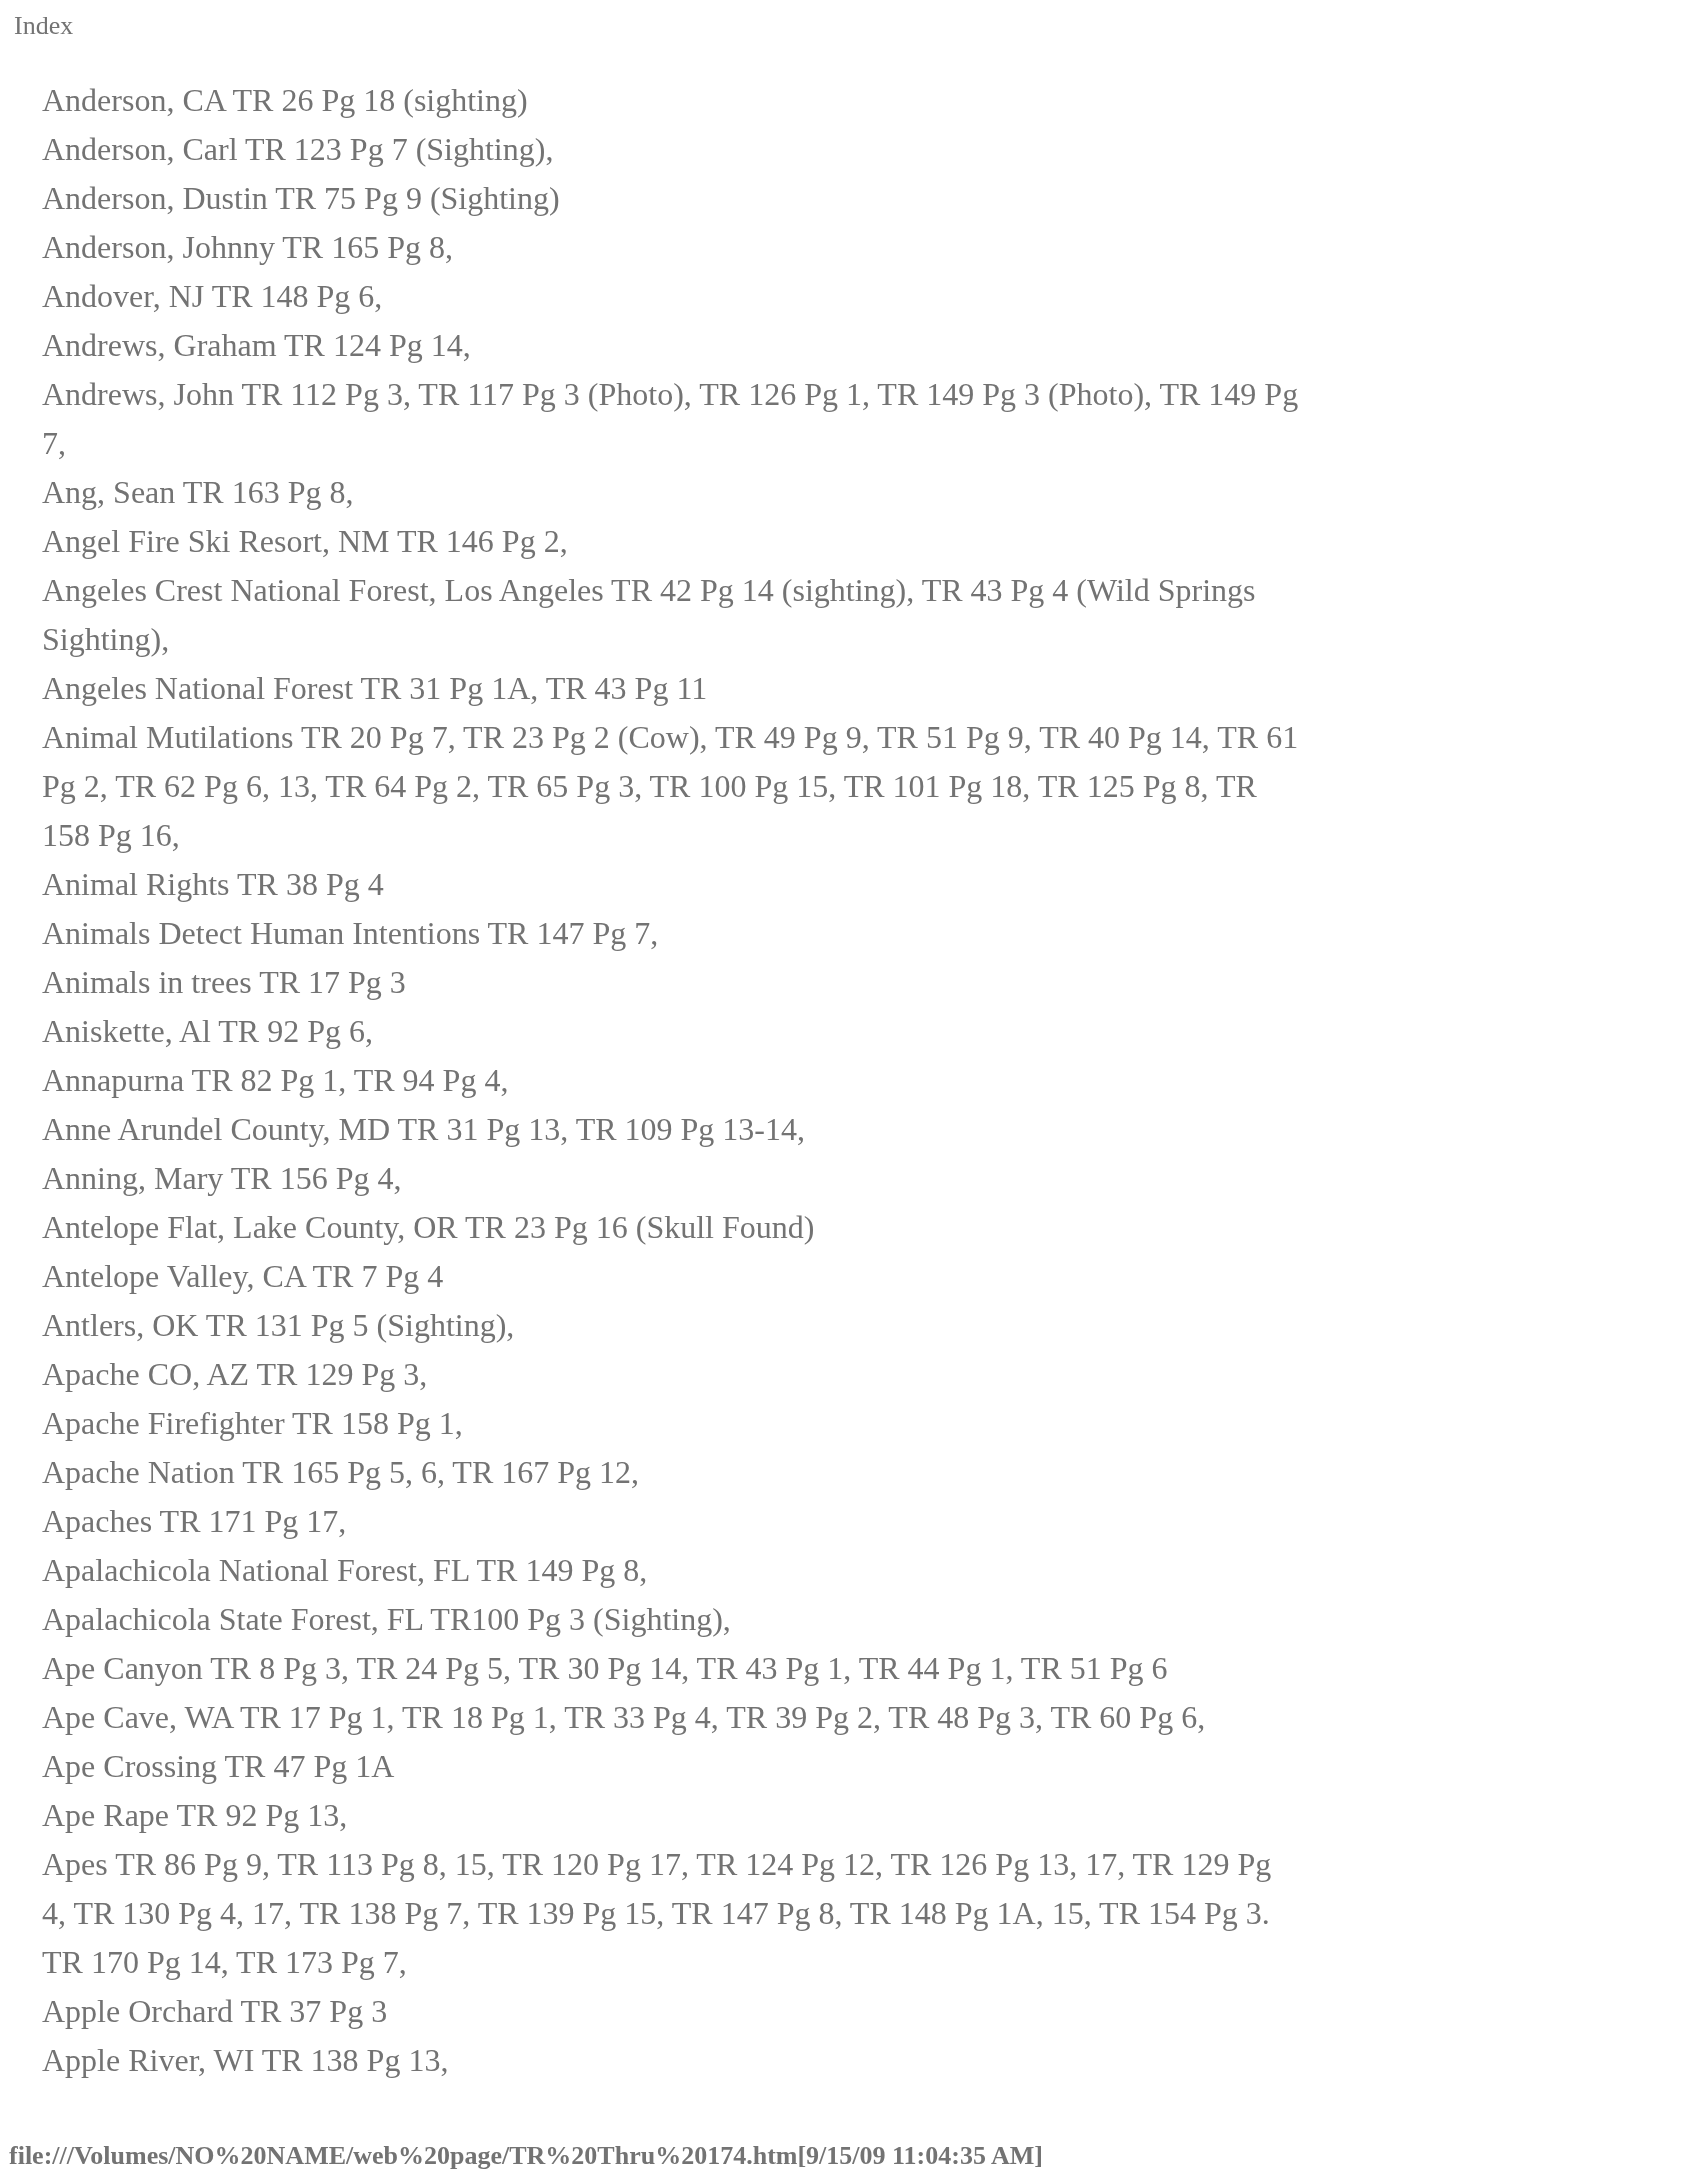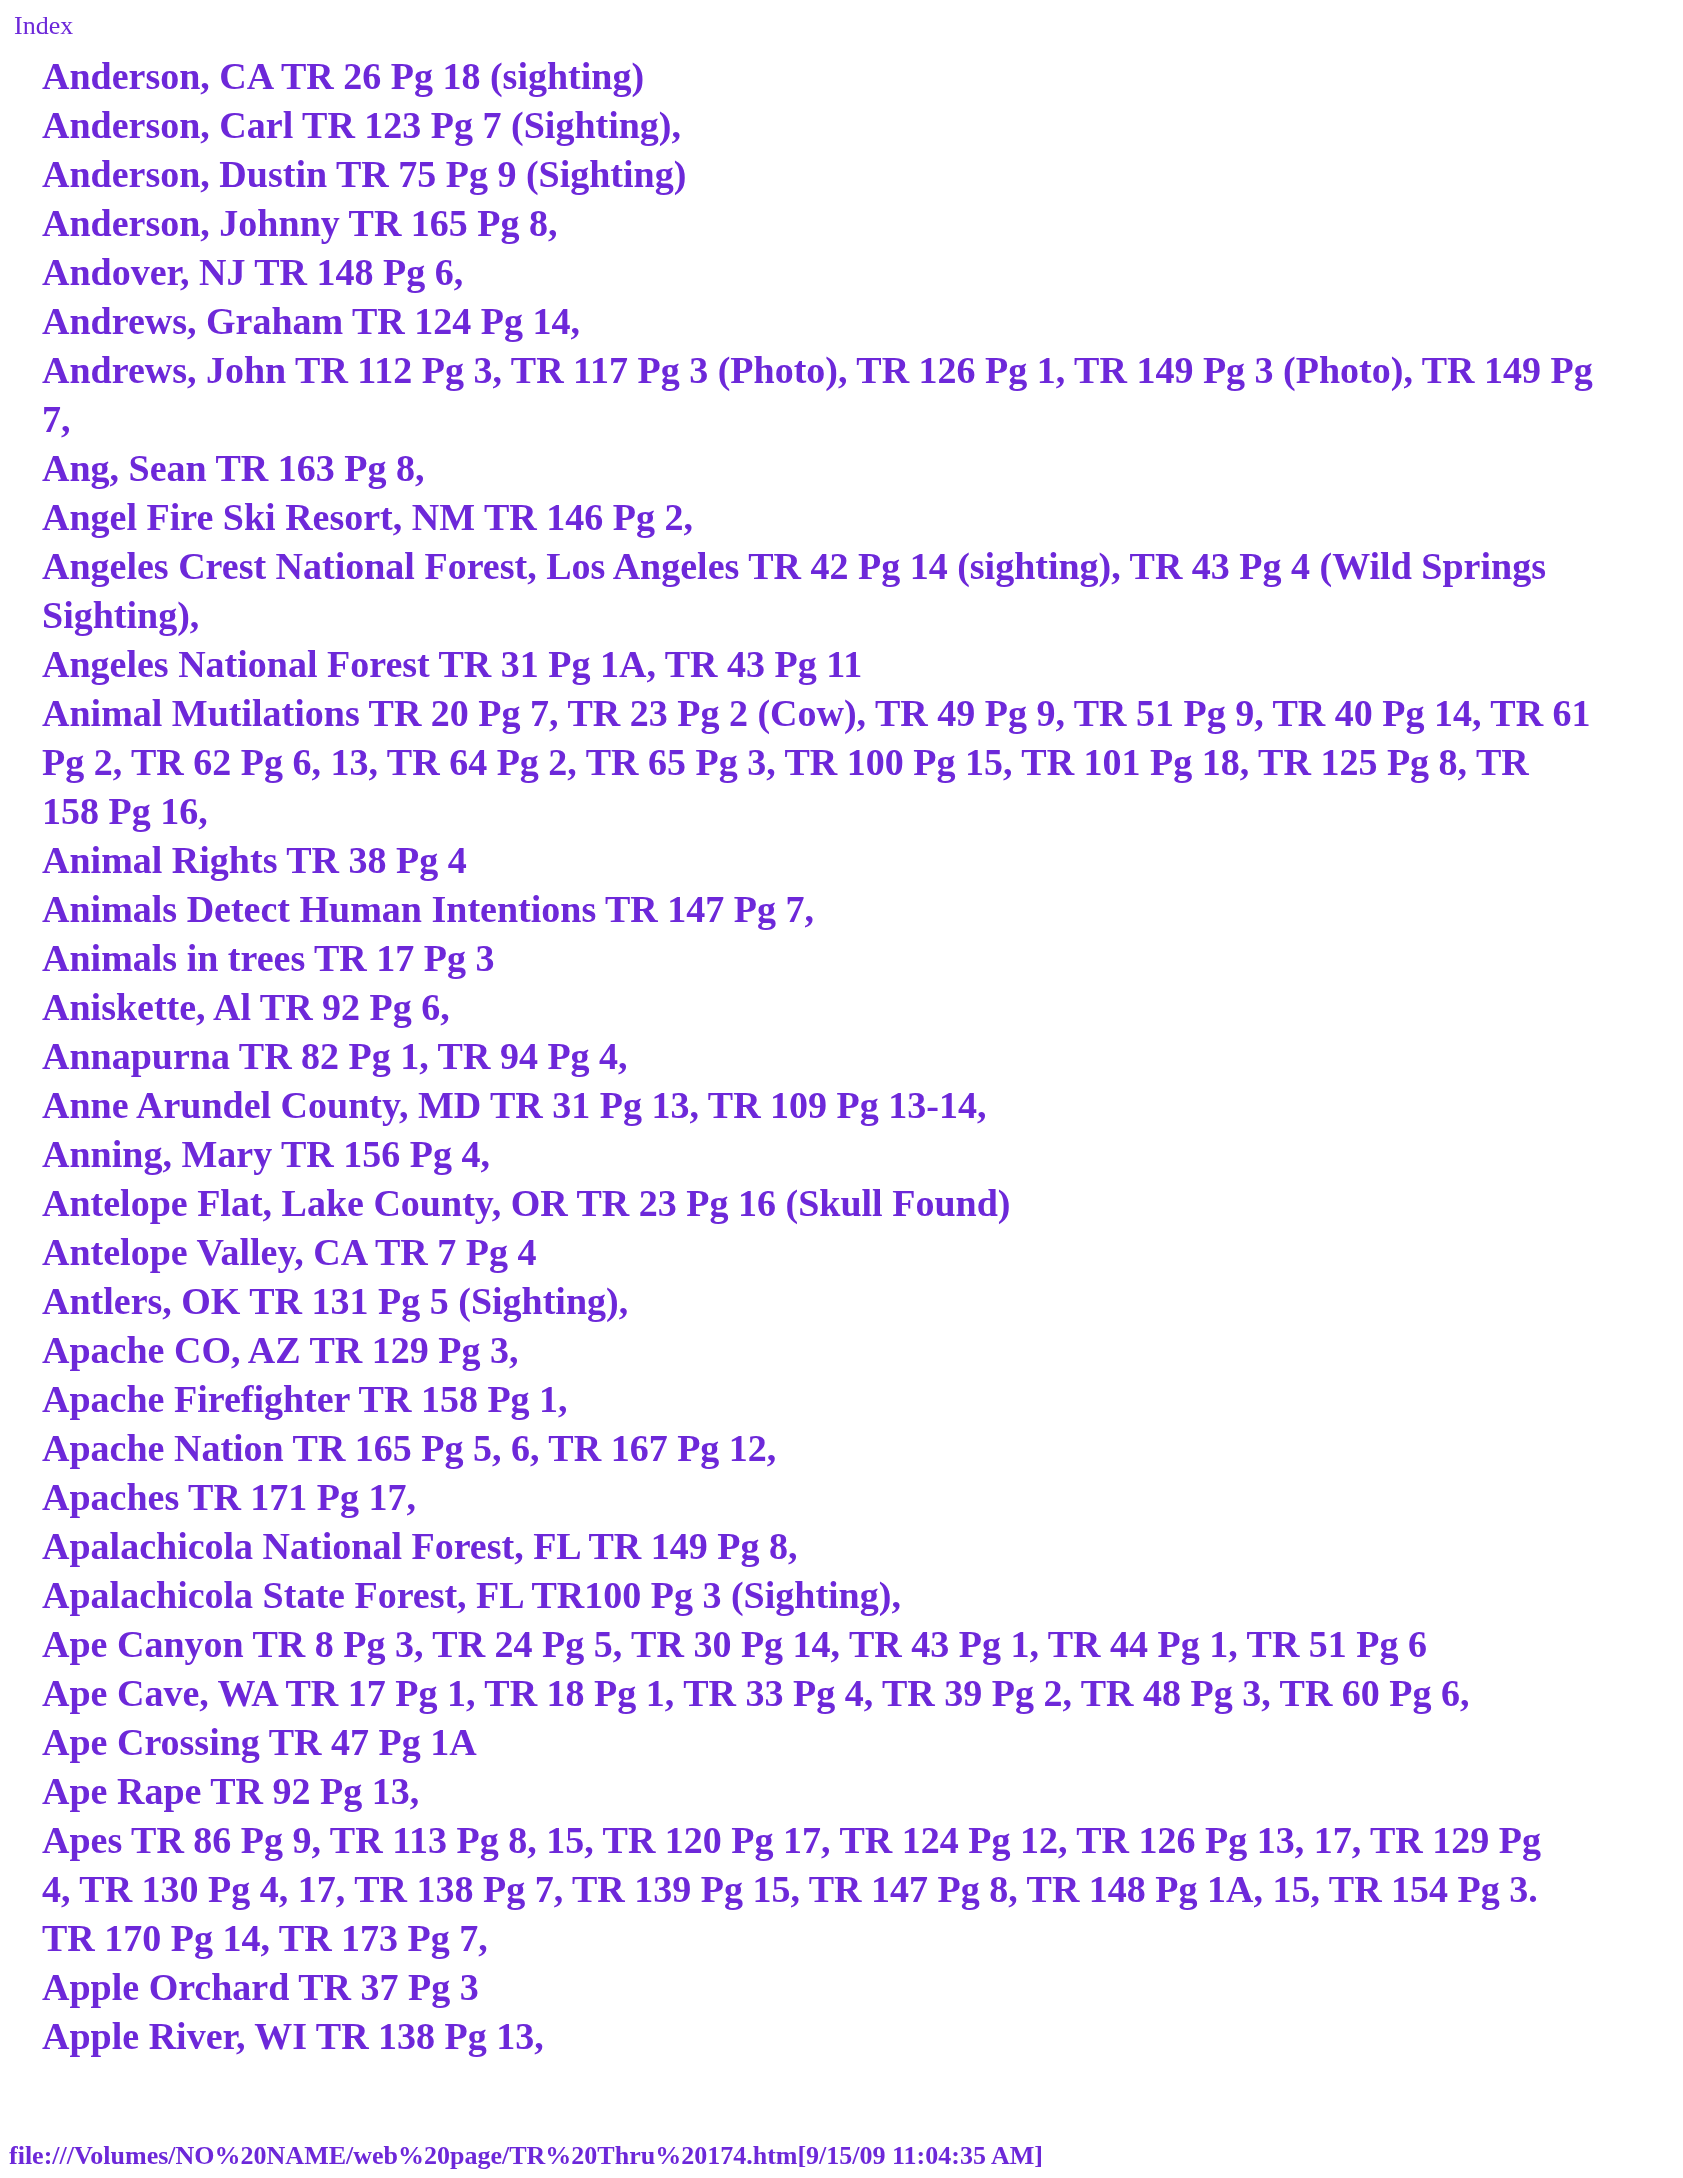--- a/index.html
+++ b/index.html
@@ -8,39 +8,38 @@
     background: #ffffff;
     width: 1683px;
     height: 2178px;
     overflow: hidden;
   }
   .page {
     position: relative;
     width: 1683px;
     height: 1584px;
     background: #ffffff;
-    color: #6d28d9;
+    color: #737373;
     font-family: "Liberation Serif", "DejaVu Serif", serif;
   }
   .title {
     position: absolute;
     left: 14px;
     top: 11px;
     font-size: 26px;
     line-height: normal;
     white-space: nowrap;
   }
   .content {
     position: absolute;
     left: 42px;
-    top: 52px;
+    top: 76px;
     width: 1614px;
-    font-size: 38px;
+    font-size: 32px;
     line-height: 49px;
-    font-weight: bold;
   }
   .line {
     white-space: nowrap;
     height: 49px;
   }
   .footer {
     position: absolute;
     left: 9px;
     top: 2141px;
     font-size: 26px;

